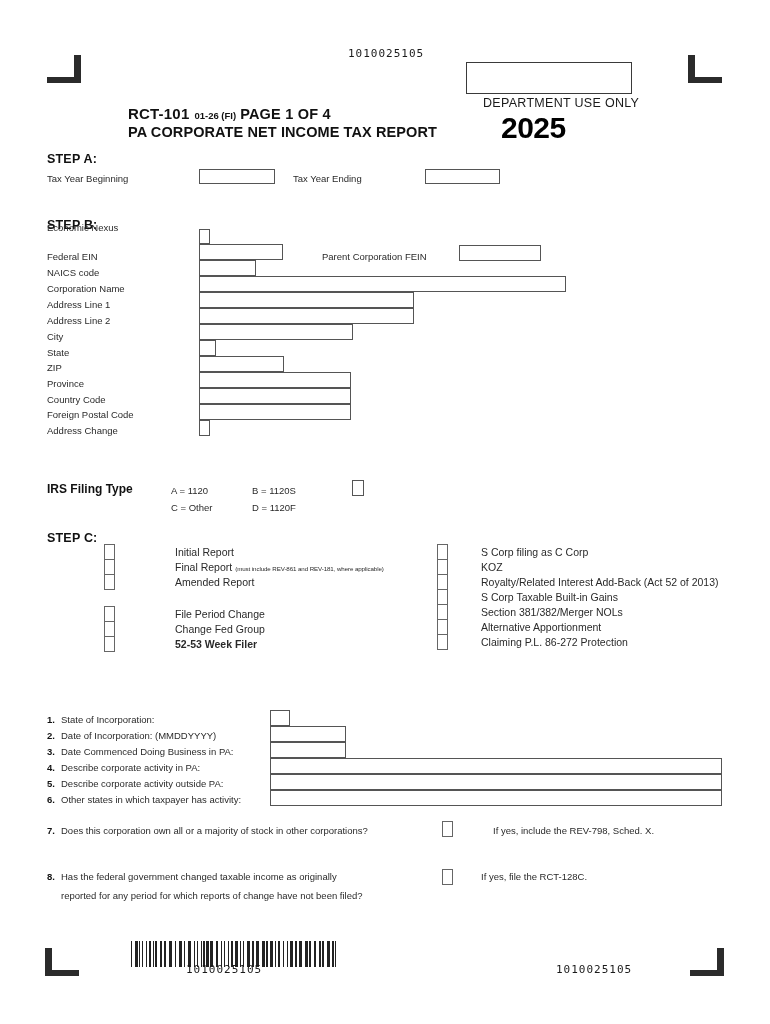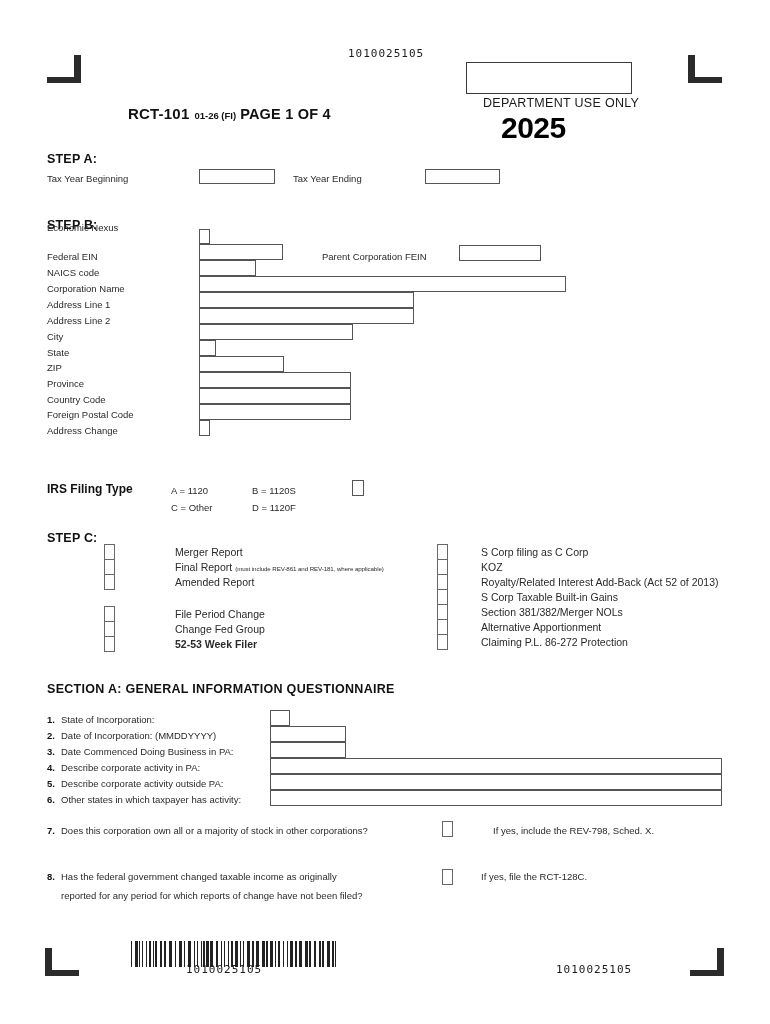--- a/index.html
+++ b/index.html
@@ -200,20 +200,21 @@
 
   <div class="form-number-top" style="left:348px; top:47px;">1010025105</div>
 
   <div class="dept-box" style="left:466px; top:62px; width:166px; height:32px;"></div>
   <div class="dept-label" style="left:483px; top:96px;">DEPARTMENT USE ONLY</div>
 
   <div class="title-block" style="left:128px; top:105px;">
     <div class="title-line1">
       <span>RCT-101</span><span class="rev" style="margin-left:5px;">01-26 (FI)</span><span class="page-of">PAGE 1 OF 4</span>
     </div>
+    <div class="title-line2">PA CORPORATE NET INCOME TAX REPORT</div>
   </div>
   <div class="tax-year" style="left:459px; top:111px;margin-left:42px;">2025</div>
 
   <div class="step-head" style="left:47px; top:152px;">STEP A:</div>
 
   <div class="lbl" style="left:47px; top:173px;">Tax Year Beginning</div>
   <div class="fbox" style="left:199px; top:169px; width:76px; height:15px;"></div>
 
   <div class="lbl" style="left:293px; top:173px;">Tax Year Ending</div>
   <div class="fbox" style="left:425px; top:169px; width:75px; height:15px;"></div>
@@ -257,21 +258,21 @@
   <div class="lbl" style="left:171px; top:502px;">C = Other</div>
   <div class="lbl" style="left:252px; top:502px;">D = 1120F</div>
   <div class="fbox" style="left:352px; top:480px; width:12px; height:16px;"></div>
 
   <div class="step-head" style="left:47px; top:531px;">STEP C:</div>
 
   <div class="cbox" style="left:104px; top:544px; width:11px; height:16px;"></div>
   <div class="cbox" style="left:104px; top:559px; width:11px; height:16px;"></div>
   <div class="cbox" style="left:104px; top:574px; width:11px; height:16px;"></div>
 
-  <div class="lbl-11" style="left:175px; top:546px;">Merger Report</div>
+  <div class="lbl-11" style="left:175px; top:546px;">Initial Report</div>
   <div class="lbl-11" style="left:175px; top:561px;">
     <span>Final Report</span><span class="lbl-tiny" style="margin-left:3px;">(must include REV-861 and REV-181, where applicable)</span>
   </div>
   <div class="lbl-11" style="left:175px; top:576px;">Amended Report</div>
 
   <div class="cbox" style="left:104px; top:606px; width:11px; height:16px;"></div>
   <div class="cbox" style="left:104px; top:621px; width:11px; height:16px;"></div>
   <div class="cbox" style="left:104px; top:636px; width:11px; height:16px;"></div>
 
   <div class="lbl-11" style="left:175px; top:608px;">File Period Change</div>
@@ -287,21 +288,20 @@
   <div class="cbox" style="left:437px; top:634px; width:11px; height:16px;"></div>
 
   <div class="lbl-11" style="left:481px; top:546px;">S Corp filing as C Corp</div>
   <div class="lbl-11" style="left:481px; top:561px;">KOZ</div>
   <div class="lbl-11" style="left:481px; top:576px;">Royalty/Related Interest Add-Back (Act 52 of 2013)</div>
   <div class="lbl-11" style="left:481px; top:591px;">S Corp Taxable Built-in Gains</div>
   <div class="lbl-11" style="left:481px; top:606px;">Section 381/382/Merger NOLs</div>
   <div class="lbl-11" style="left:481px; top:621px;">Alternative Apportionment</div>
   <div class="lbl-11" style="left:481px; top:636px;">Claiming P.L. 86-272 Protection</div>
 
-  <div class="section-head" style="left:47px; top:682px;">SECTION A: GENERAL INFORMATION QUESTIONNAIRE</div>
 
   <div class="num" style="left:47px; top:714px;">1.</div>
   <div class="num" style="left:47px; top:730px;">2.</div>
   <div class="num" style="left:47px; top:746px;">3.</div>
   <div class="num" style="left:47px; top:762px;">4.</div>
   <div class="num" style="left:47px; top:778px;">5.</div>
   <div class="num" style="left:47px; top:794px;">6.</div>
 
   <div class="lbl" style="left:61px; top:714px;">State of Incorporation:</div>
   <div class="lbl" style="left:61px; top:730px;">Date of Incorporation: (MMDDYYYY)</div>

